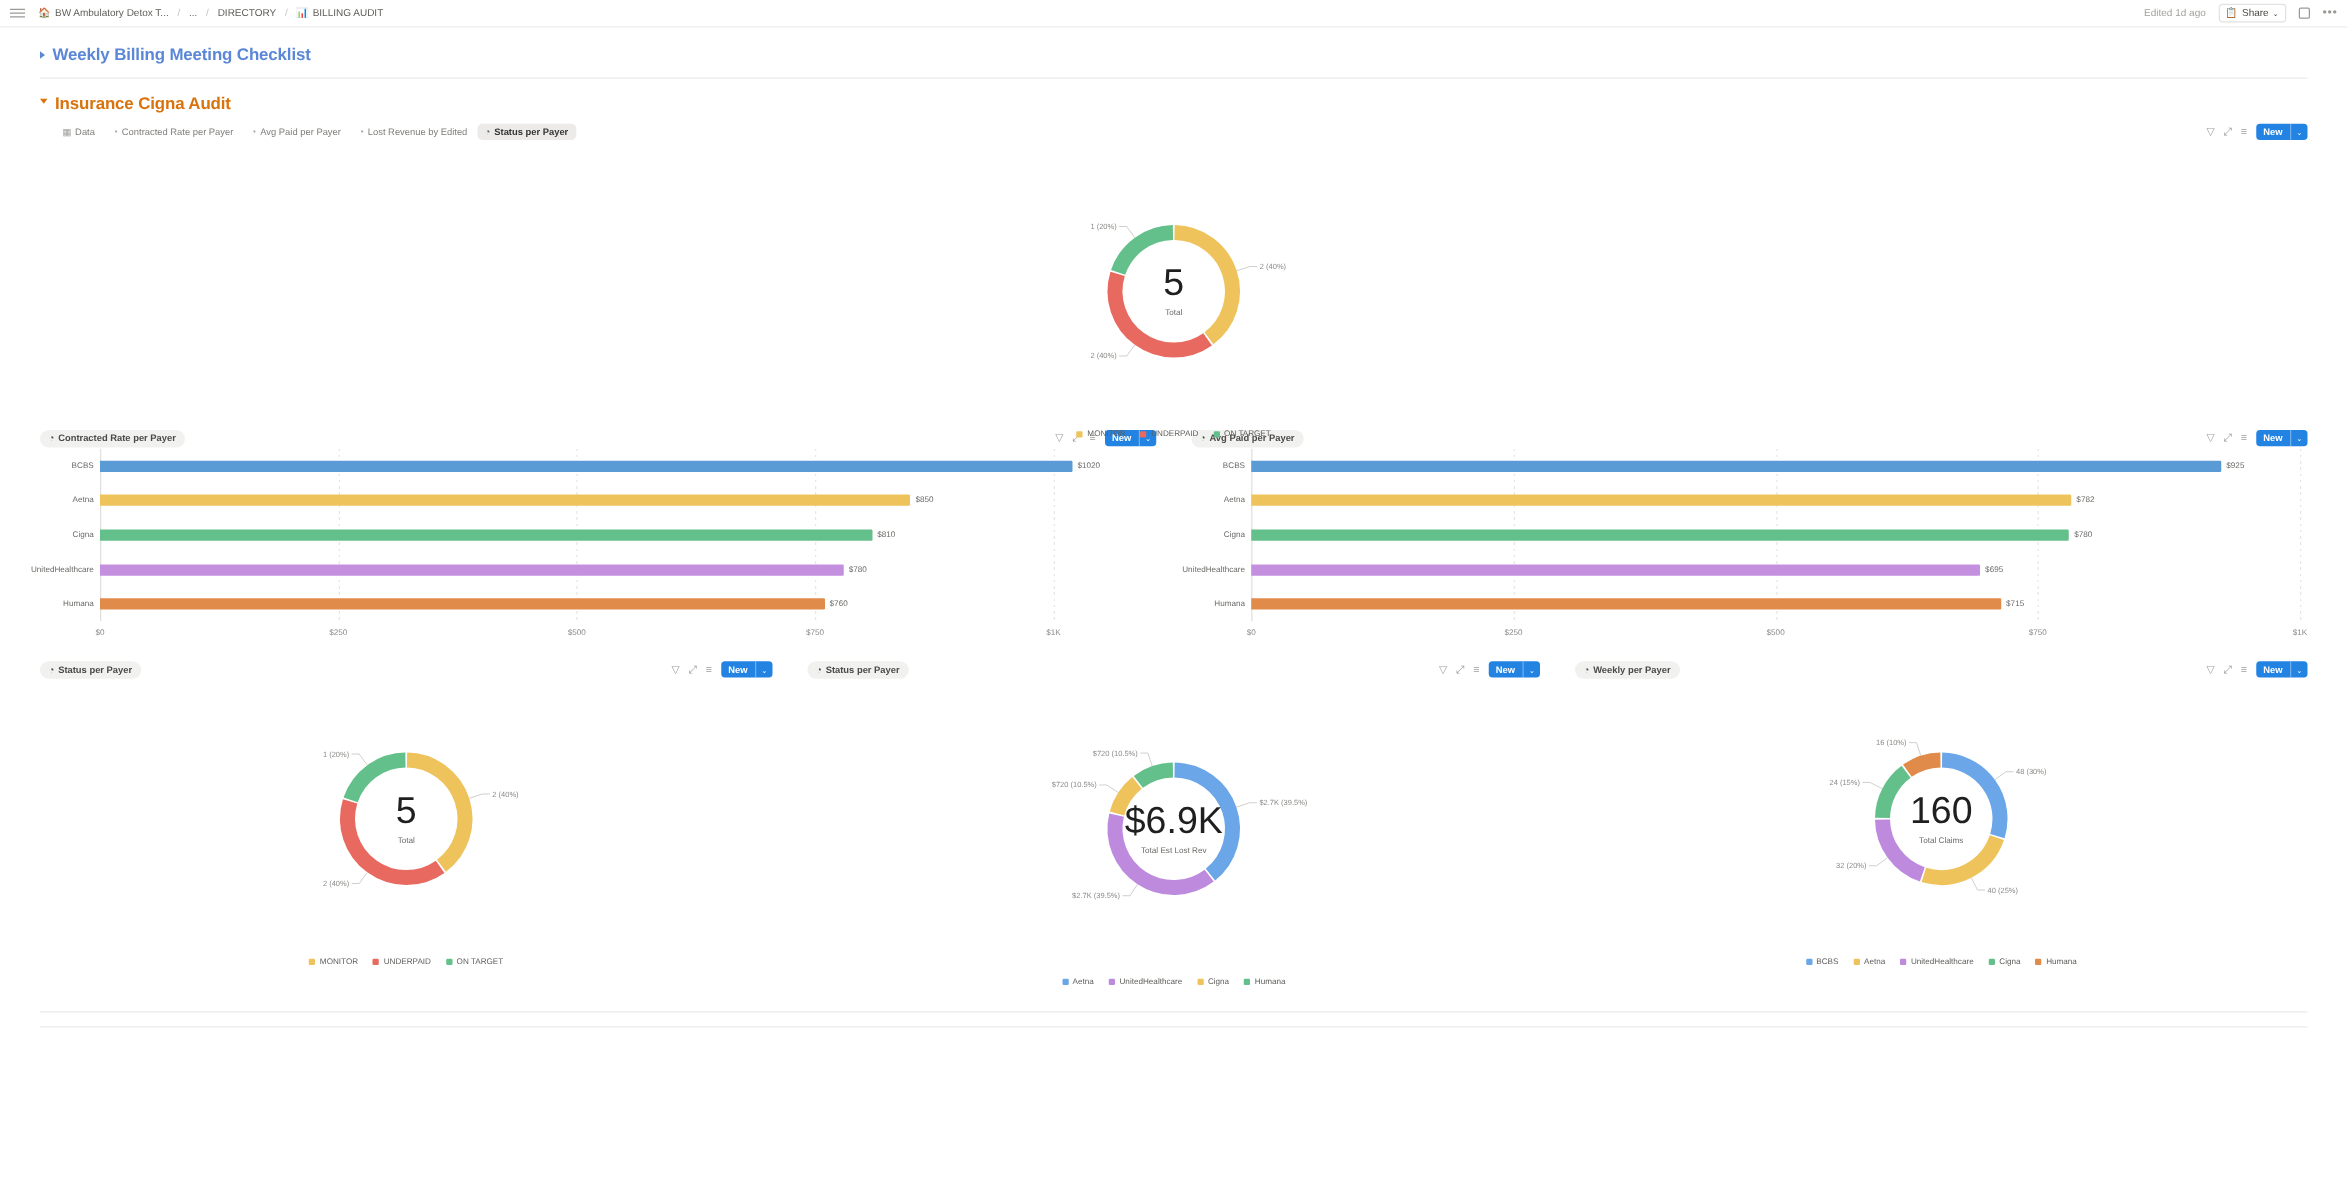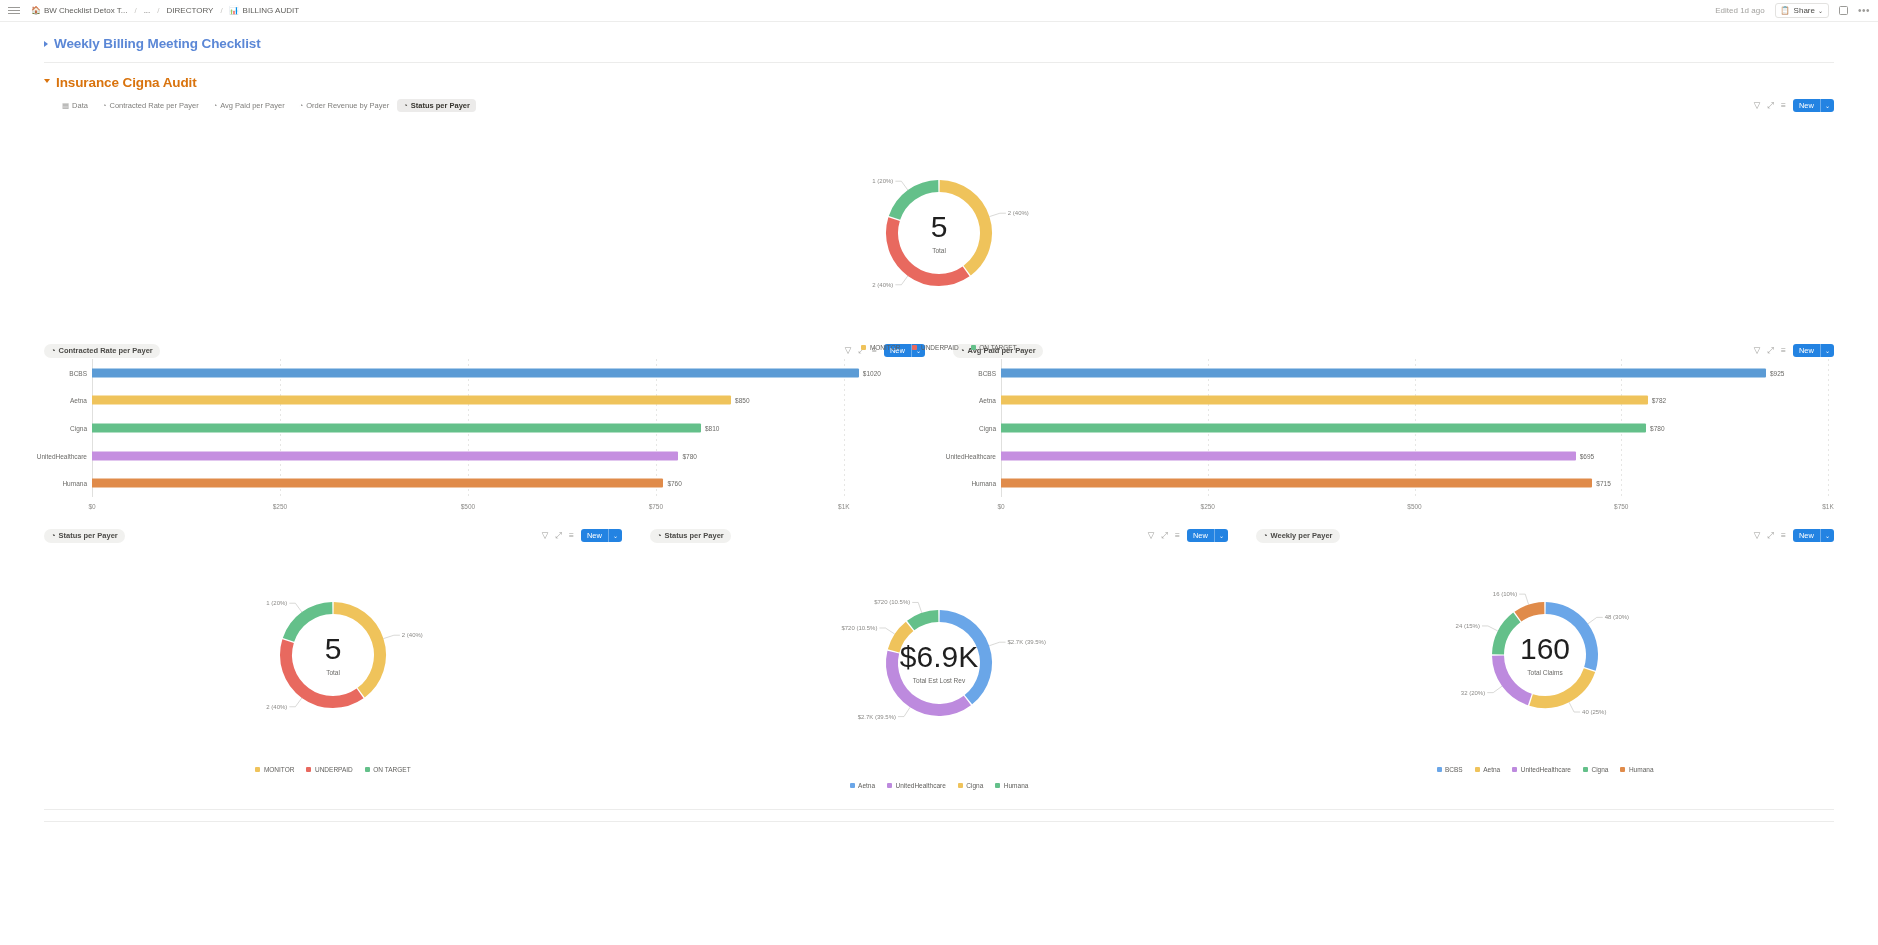--- a/index.html
+++ b/index.html
@@ -33,21 +33,21 @@
   .share-btn {
     display: flex; align-items: center; gap: 3px;
     font-size: 8px; color: #4b4a47;
     padding: 2px 5px; border: 1px solid #e3e2e0; border-radius: 3px;
     background: #fff; cursor: pointer; white-space: nowrap;
   }
   .sq-icon { width: 9px; height: 9px; border: 1.2px solid #9b9a97; border-radius: 1.5px; cursor: pointer; }
   .dots { font-size: 10px; color: #9b9a97; cursor: pointer; letter-spacing: 0.5px; }
 
   
-  .page { padding: 0 44px; position: relative; height: calc(945px - 22px); }
+  .page { padding: 0 32px; position: relative; height: calc(945px - 22px); }
 
   
   .toggle-row { display: flex; align-items: center; gap: 6px; cursor: pointer; }
   .tri {
     width: 0; height: 0; display: inline-block;
     border-left: 4.5px solid currentColor;
     border-top: 3.2px solid transparent;
     border-bottom: 3.2px solid transparent;
   }
   .tri.open {
@@ -75,21 +75,21 @@
   }
   .tab.active { background: #ecebea; color: #37352f; font-weight: 700; }
   .tab .gi { font-size: 7.5px; opacity: .75; }
 
   .strip-right { margin-left: auto; display: flex; align-items: center; gap: 7px; }
   .tool-ic { color: #9b9a97; font-size: 8.5px; cursor: pointer; line-height: 1; }
   .new-btn {
     display: flex; align-items: stretch;
     background: #2383e2; border-radius: 3px; overflow: hidden; cursor: pointer;
   }
-  .new-btn .lbl { color: #fff; font-size: 7.5px; font-weight: 400; padding: 2px 6px; }
+  .new-btn .lbl { color: #fff; font-size: 7.5px; font-weight: 700; padding: 2px 6px; }
   .new-btn .cv {
     color: #fff; font-size: 6px; padding: 2px 4px;
     border-left: 1px solid rgba(255,255,255,.35);
     display: flex; align-items: center;
   }
 
   
   .widget-head { display: flex; align-items: center; height: 17px; }
   .wpill {
     display: inline-flex; align-items: center; gap: 3px;
@@ -137,21 +137,21 @@
 
 <div class="topbar">
   <div class="hamburger">
       <i></i>
       <i></i>
       <i></i>
     </div>
   <div class="crumbs">
     <div class="crumb">
       <span class="ic ic-home">🏠</span>
-      <span>BW Checklist Detox T...</span>
+      <span>BW Ambulatory Detox T...</span>
     </div>
     <span class="sep">/</span>
     <div class="crumb">
       <span>...</span>
     </div>
     <span class="sep">/</span>
     <div class="crumb">
       <span>DIRECTORY</span>
     </div>
     <span class="sep">/</span>
@@ -196,21 +196,21 @@
       <div class="tab">
         <span class="gi">◔</span>
         <span>Contracted Rate per Payer</span>
       </div>
       <div class="tab">
         <span class="gi">◔</span>
         <span>Avg Paid per Payer</span>
       </div>
       <div class="tab">
         <span class="gi">◔</span>
-        <span>Order Revenue by Payer</span>
+        <span>Lost Revenue by Edited</span>
       </div>
       <div class="tab active">
         <span class="gi">◔</span>
         <span>Status per Payer</span>
       </div>
 
       <div class="strip-right">
         <span class="tool-ic">▽</span>
         <span class="tool-ic">⤢</span>
         <span class="tool-ic">≡</span>

